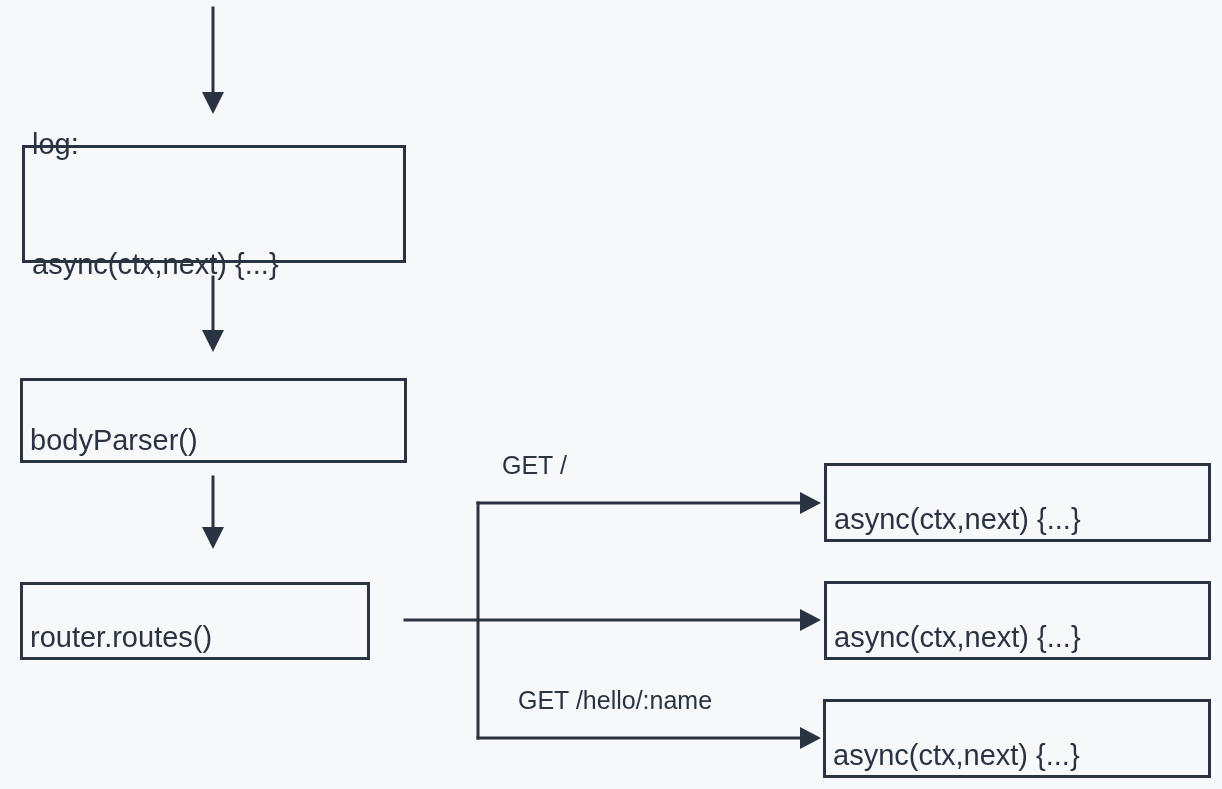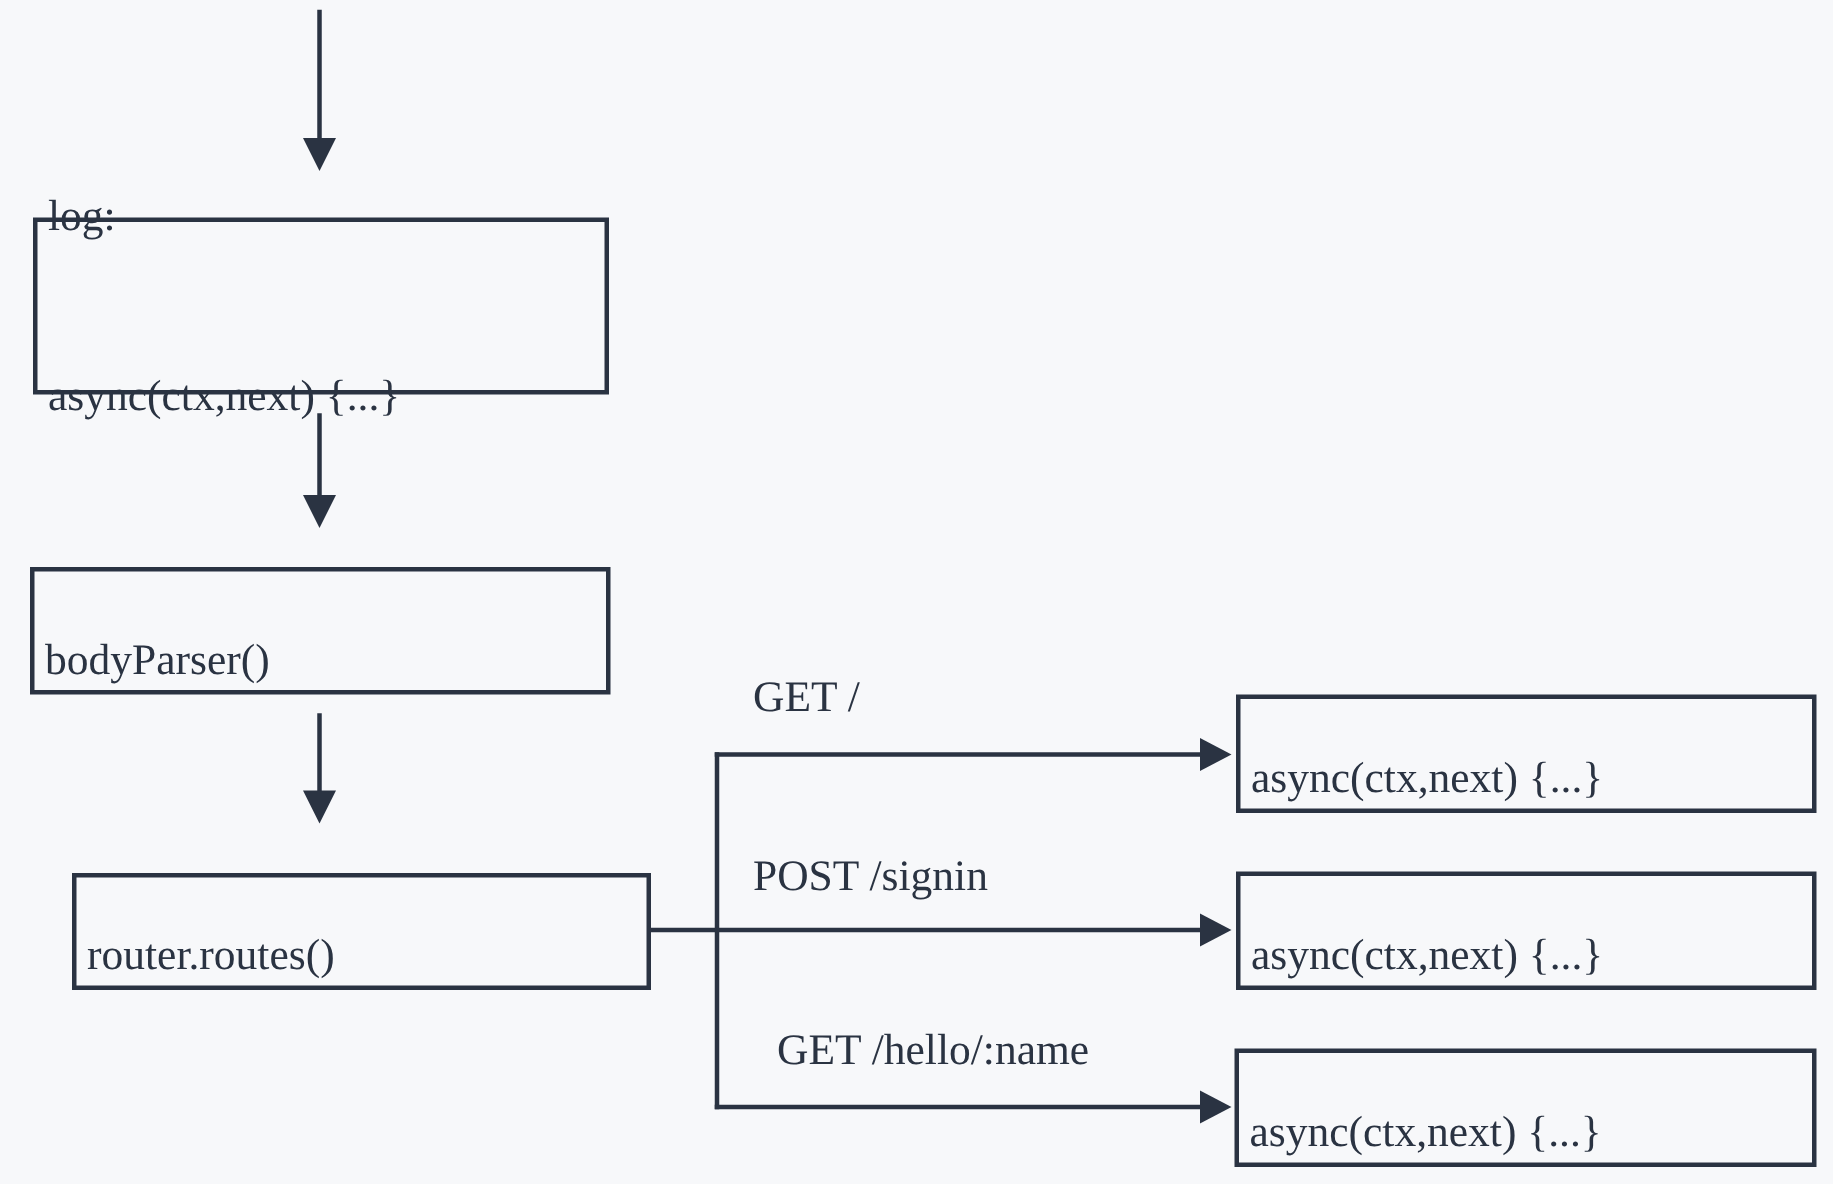--- a/index.html
+++ b/index.html
@@ -5,21 +5,21 @@
   html, body {
     margin: 0;
     padding: 0;
     background: #f7f8fa;
   }
   .canvas {
     position: relative;
     width: 1222px;
     height: 789px;
     background: #f7f8fa;
-    font-family: Liberation Serif, serif;
+    font-family: Liberation Sans, sans-serif;
     color: #2a3342;
     overflow: hidden;
   }
   .connector-layer {
     position: absolute;
     left: 0;
     top: 0;
     width: 1222px;
     height: 789px;
   }
@@ -48,28 +48,28 @@
     align-items: center;
   }
   .node .code-lines {
     display: block;
   }
   .node .code-line {
     display: block;
   }
   .edge-label {
     position: absolute;
-    font-size: 29px;
+    font-size: 25px;
     line-height: 32px;
     white-space: pre;
   }
   
   .node-log        { left: 22px;  top: 145px; width: 384px; height: 118px; }
   .node-bodyparser { left: 20px;  top: 378px; width: 387px; height: 85px;  }
-  .node-router     { left: 20px;  top: 582px; width: 386px; height: 78px; margin-left: 28px;  }
+  .node-router     { left: 20px;  top: 582px; width: 350px; height: 78px;  }
   .node-handler-1  { left: 824px; top: 463px; width: 387px; height: 79px;  }
   .node-handler-2  { left: 824px; top: 581px; width: 387px; height: 79px;  }
   .node-handler-3  { left: 823px; top: 699px; width: 388px; height: 79px;  }
   
   .label-route-1 { left: 502px; top: 449px; }
   .label-route-2 { left: 502px; top: 568px; }
   .label-route-3 { left: 518px; top: 684px; }
 </style>
 </head>
 <body>
@@ -122,21 +122,20 @@
 
   <div class="node node-bodyparser">
     <span>bodyParser()</span>
   </div>
 
   <div class="node node-router">
     <span>router.routes()</span>
   </div>
 
   <div class="edge-label label-route-1">GET /</div>
-  <div class="edge-label label-route-2">POST /signin</div>
   <div class="edge-label label-route-3">GET /hello/:name</div>
 
   <div class="node node-handler-1">
     <span>async(ctx,next) {...}</span>
   </div>
 
   <div class="node node-handler-2">
     <span>async(ctx,next) {...}</span>
   </div>
 

